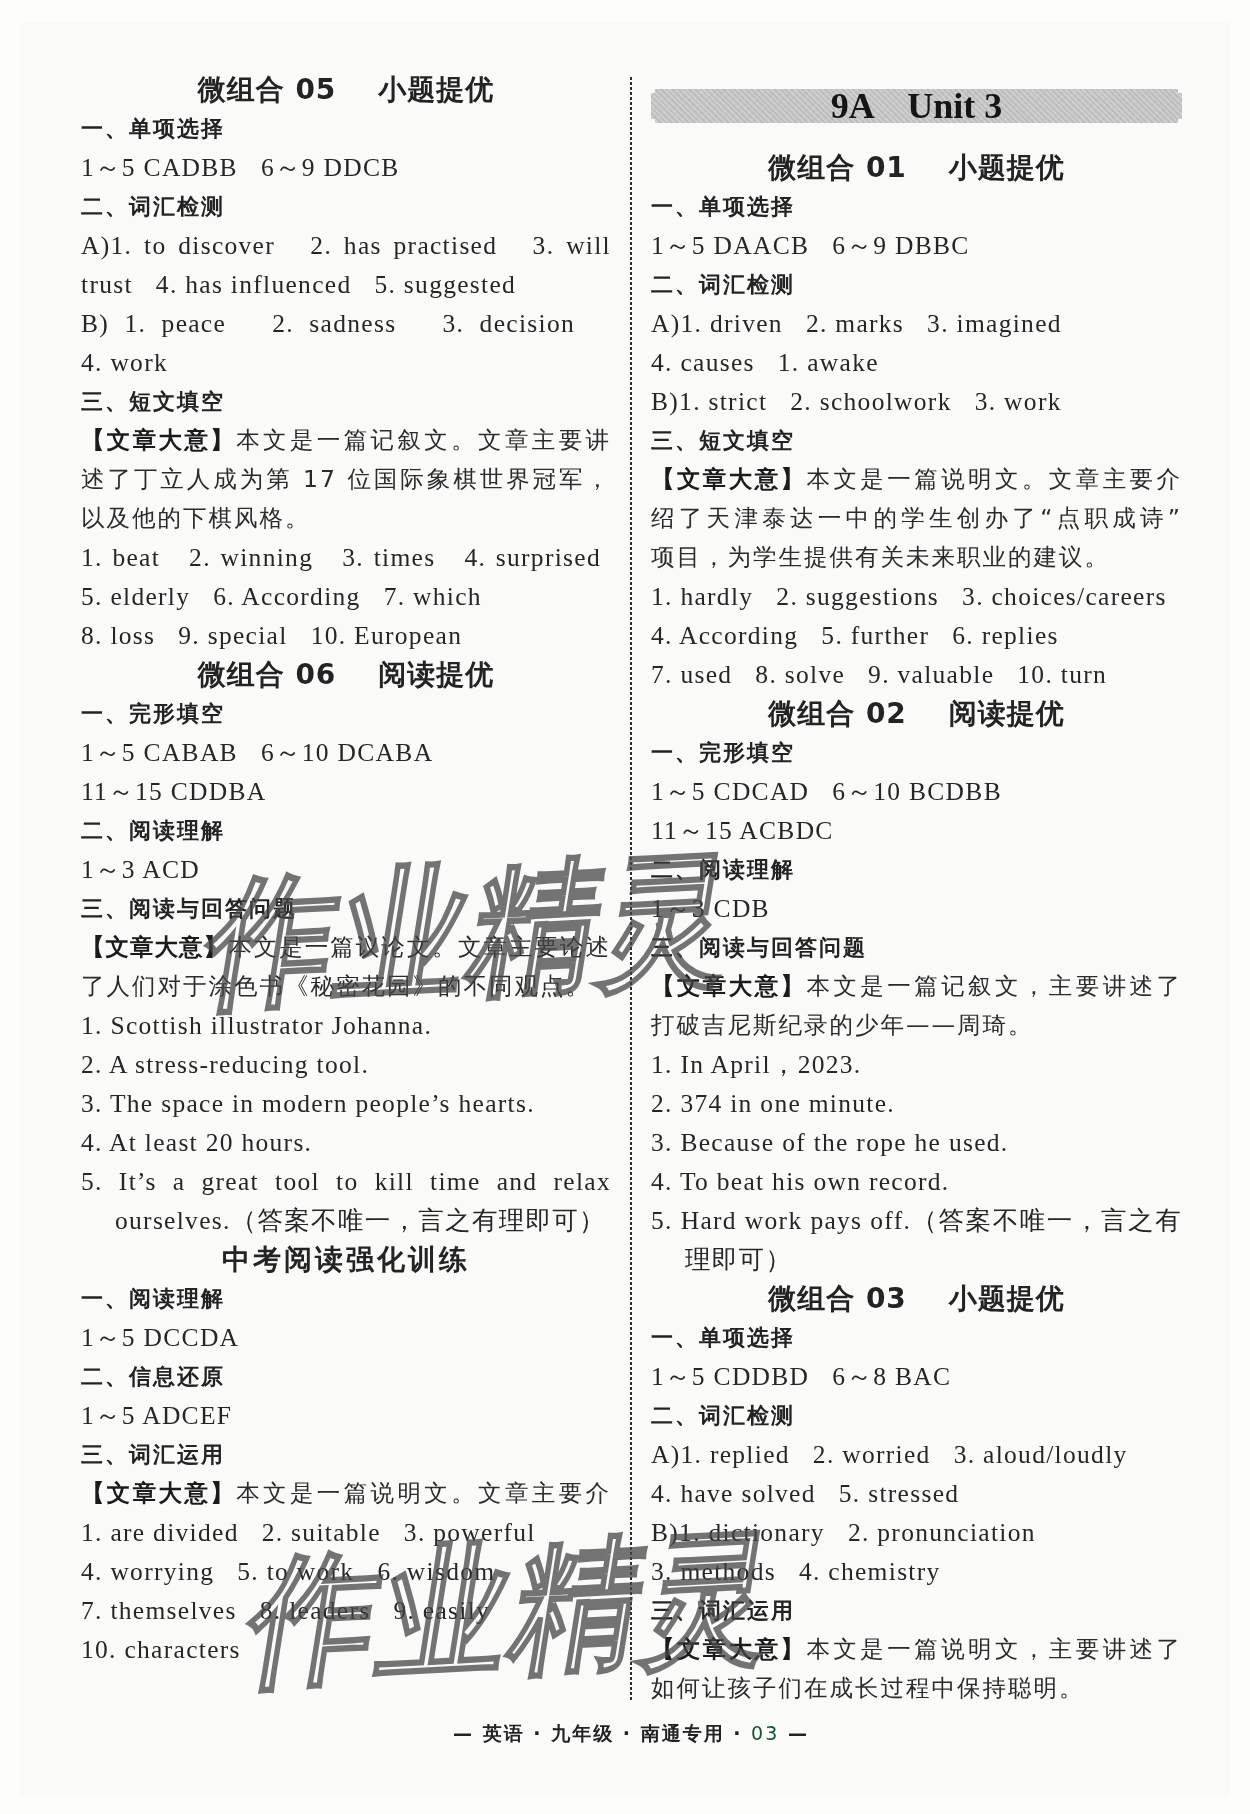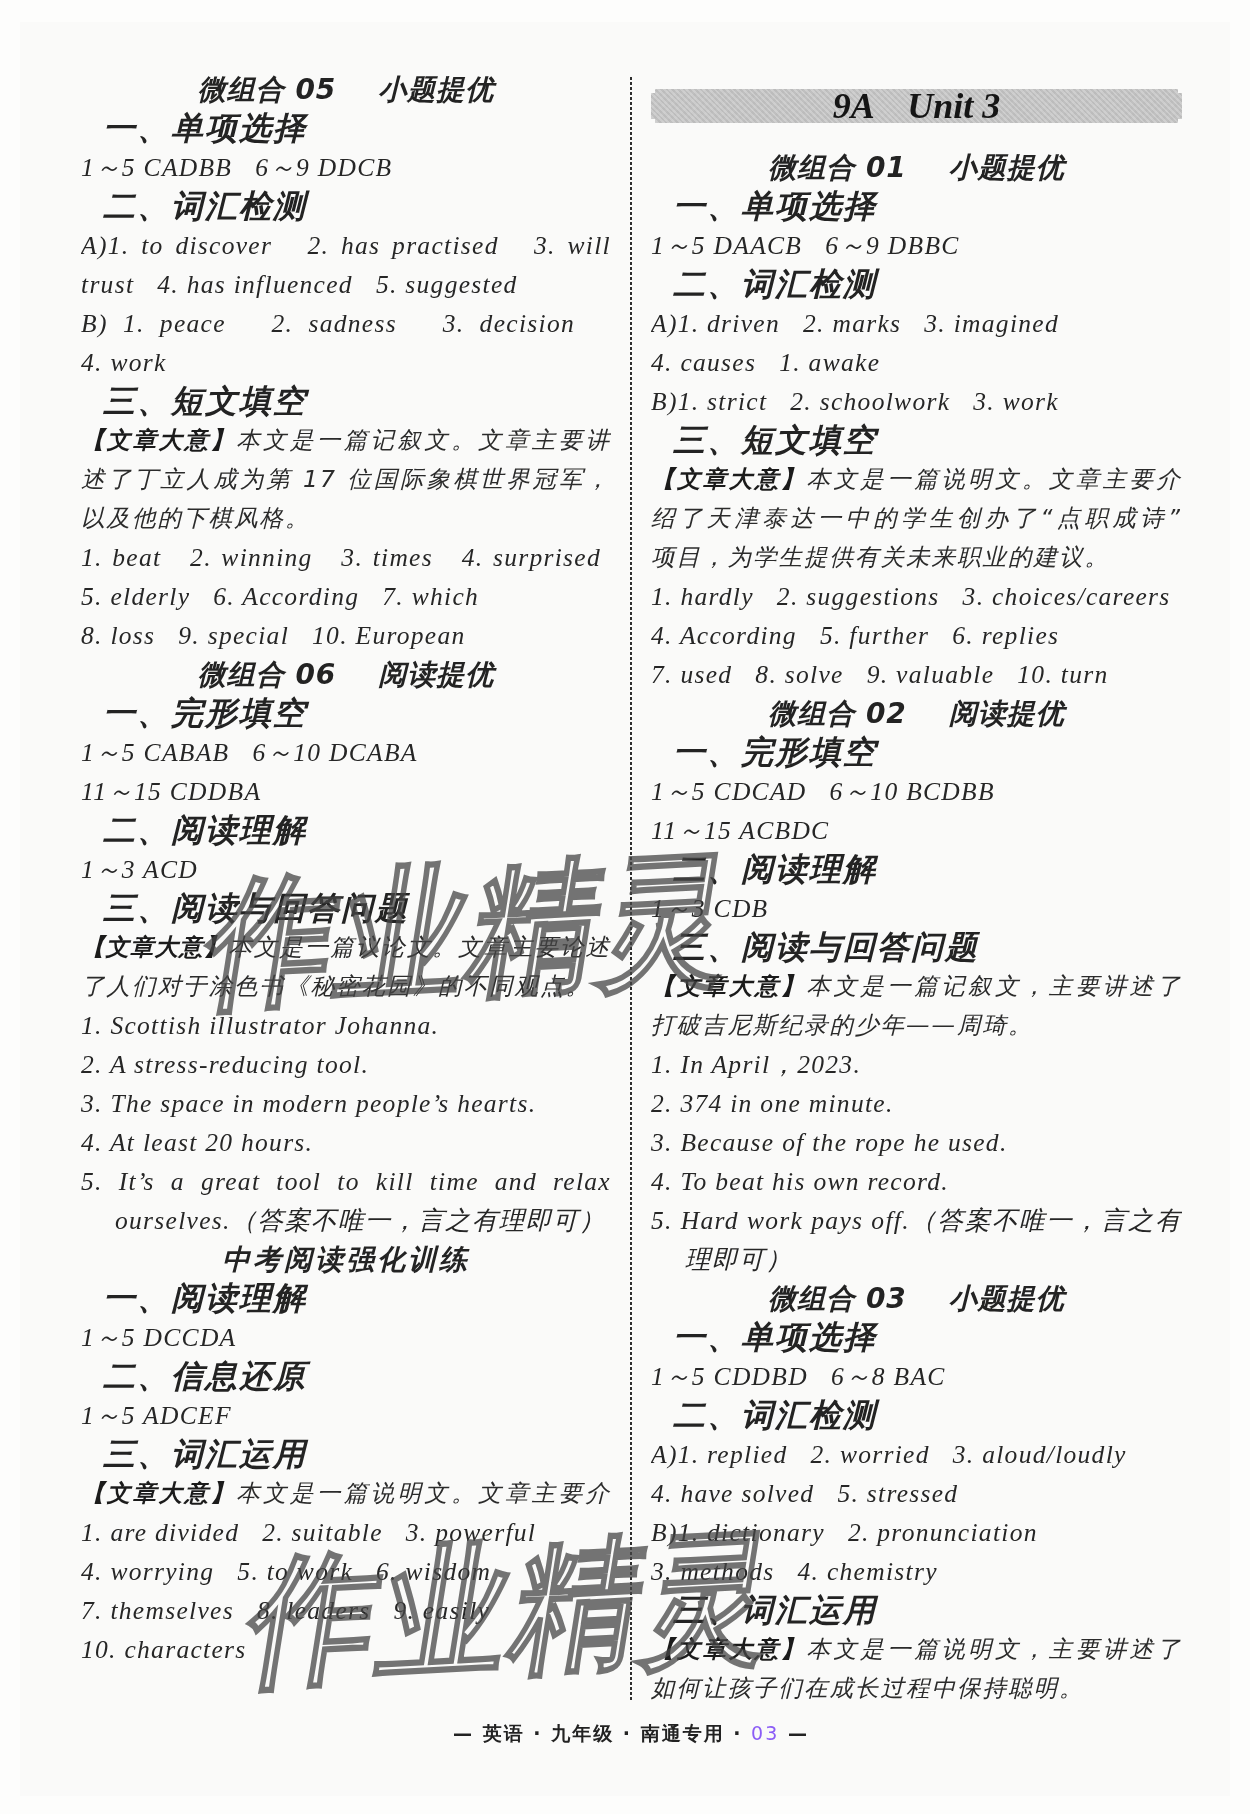--- a/index.html
+++ b/index.html
@@ -2,28 +2,28 @@
 <html><head>
 <meta charset="utf-8">
 <style>
   html, body { margin: 0; padding: 0; background: #ffffff; }
   #page {
     position: relative; width: 1250px; height: 1814px; overflow: hidden;
     background: #fdfdfc; color: #1f1f1f;
     font-family: "DejaVu Sans", sans-serif;
   }
   .sheet { position: absolute; left: 20px; top: 22px; right: 20px; bottom: 18px; background: #fafaf9; }
-  .col { position: absolute; top: 70px; font-style: italic; }
+  .col { position: absolute; top: 70px; }
   #left-column { left: 81px; width: 530px; }
   #right-column { left: 651px; width: 531px; }
   .ln { height: 39px; line-height: 39px; overflow: hidden; }
   .gh { text-align: center; font-weight: bold; font-size: 28px; letter-spacing: 1px; color: #232323; }
   .gh .t2 { margin-left: 1.5em; }
   .gh.wide { letter-spacing: 3px; text-align: center; }
-  .sh { font-weight: bold; font-size: 32px; letter-spacing: 2px; color: #232323; margin-left: 22px; }
+  .sh { font-weight: bold; font-size: 22px; letter-spacing: 2px; color: #232323; }
   .an { font-family: "Liberation Serif", serif; font-size: 25.5px; letter-spacing: 1.3px; white-space: pre; color: #262626; }
   .cn { font-size: 23.5px; letter-spacing: 2px; color: #2b2b2b; white-space: nowrap; }
   .cn .lbl { font-weight: bold; color: #1b1b1b; letter-spacing: 1px; }
   .j { text-align: justify; text-align-last: justify; }
   .an.j { white-space: pre-wrap; }
   .cn.j { white-space: normal; }
   .ind { padding-left: 34px; }
   .banner-slot { position: relative; height: 78px; }
   .banner {
     position: absolute; left: 0; top: 19px; width: 531px; height: 34px;
@@ -37,21 +37,21 @@
   }
   .banner .unit { margin-left: 0.9em; }
   .divider {
     position: absolute; left: 630px; top: 77px; width: 2px; height: 1625px;
     background: repeating-linear-gradient(to bottom, #2e2e2e 0 3px, transparent 3px 5px);
   }
   .footer {
     position: absolute; left: 0; width: 1262px; top: 1718px; line-height: 30px;
     text-align: center; font-weight: bold; font-size: 19px; letter-spacing: 2px; color: #222;
   }
-  .footer .pg { font-weight: normal; color: #8b5cf6; }
+  .footer .pg { font-weight: normal; color: #14532d; }
   .watermark {
     position: absolute; font-size: 128px; font-weight: bold; letter-spacing: 4px;
     color: transparent; -webkit-text-stroke: 1.6px rgba(70,70,70,0.75);
     transform: rotate(-3deg) skewX(-12deg) scale(1, 1.12); transform-origin: left top;
     white-space: nowrap; pointer-events: none; line-height: 1;
   }
   #wm1 { left: 220px; top: 872px; }
   #wm2 { left: 262px; top: 1550px; }
 </style>
 </head>

